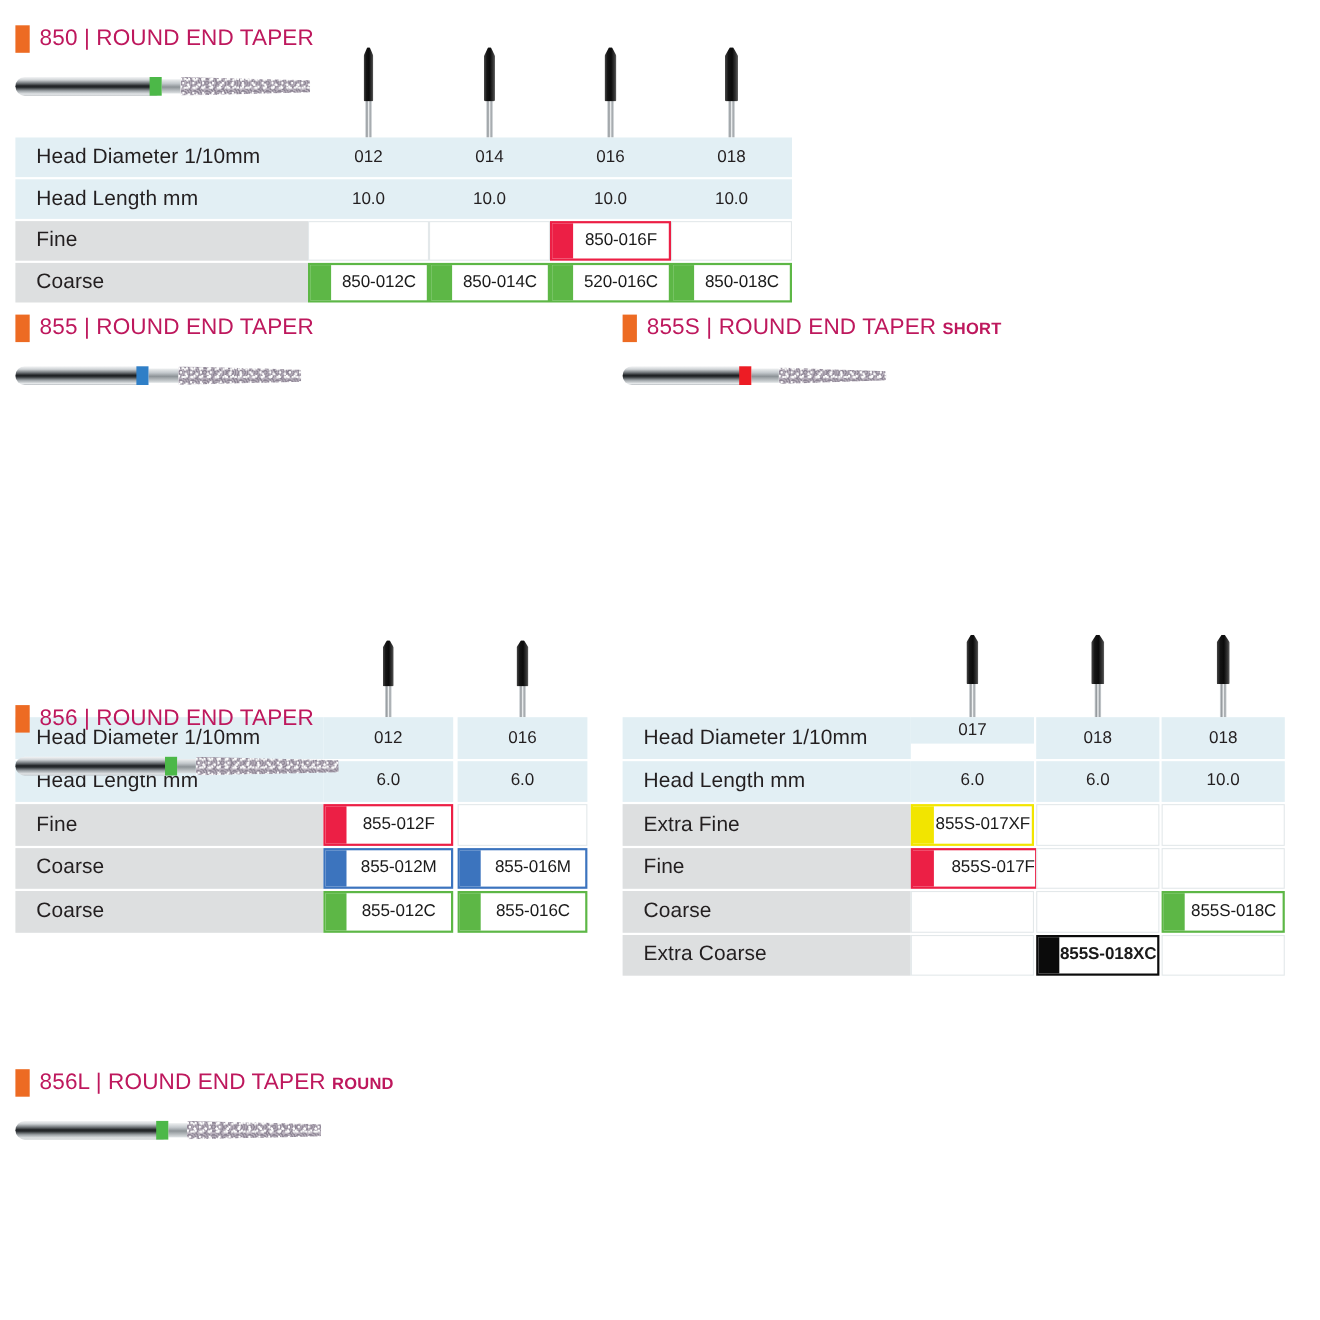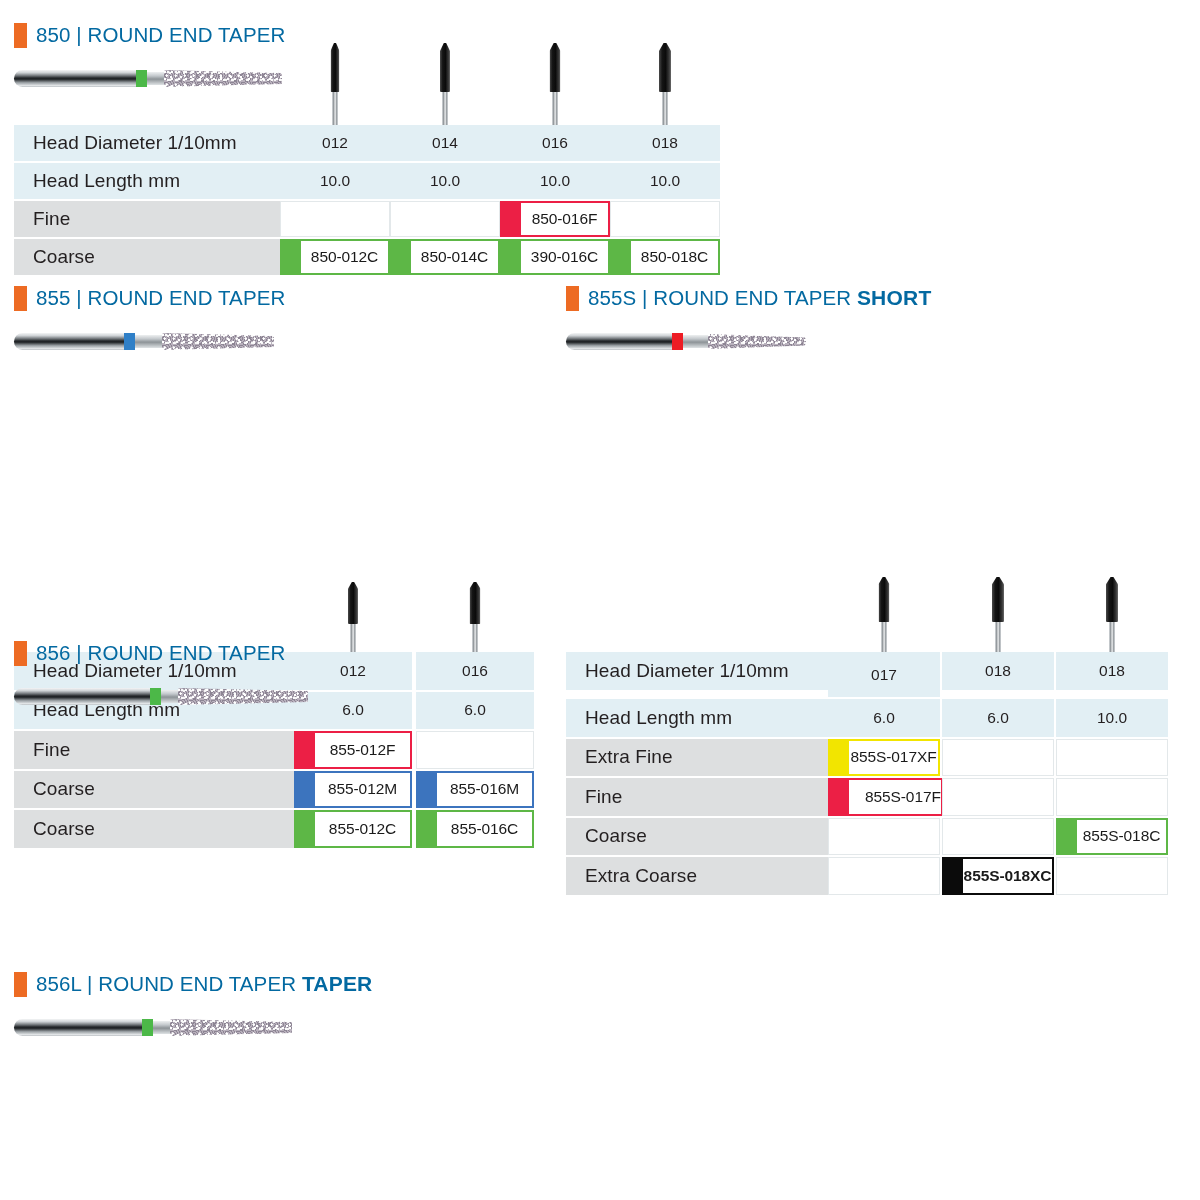--- a/index.html
+++ b/index.html
@@ -14,23 +14,23 @@
 
   
   .section { position: absolute; }
 
   .sec-head { display: flex; align-items: center; gap: 9px; height: 26px; }
   .orange-mark {
     width: 13px; height: 25px; background: #ED6B23; flex: none;
   }
   .sec-title {
     font-size: 20.5px; font-weight: 400; letter-spacing: .1px;
-    white-space: nowrap; color: #0369a1;
-  }
-  .sec-title .sfx { font-size: 21px; font-weight: 700; letter-spacing: .2px; }
+    white-space: nowrap; color: #be185d;
+  }
+  .sec-title .sfx { font-size: 15px; font-weight: 700; letter-spacing: .2px; }
 
   
   .bur-photo { position: relative; height: 34px; margin-top: 13px; }
   .bp-shank {
     position: absolute; left: 0; top: 9px; height: 17px;
     border-radius: 9px 2px 2px 9px;
     background: linear-gradient(to bottom,
       #f4f5f6 0%, #cfd3d6 16%, #6f7478 34%,
       #1d2023 48%, #2c3033 56%, #9aa0a4 74%, #e4e7e9 92%, #b9bec2 100%);
   }
@@ -178,21 +178,21 @@
             </div>
             <div class="cell grit-cell" style="width: 110px; height: 36px; margin-left: 0px;">
               <div class="box on" style="border-color: rgb(93, 183, 70);">
                 <div class="swatch" style="background: rgb(93, 183, 70);"></div>
                 <div class="code">850-014C</div>
               </div>
             </div>
             <div class="cell grit-cell" style="width: 110px; height: 36px; margin-left: 0px;">
               <div class="box on" style="border-color: rgb(93, 183, 70);">
                 <div class="swatch" style="background: rgb(93, 183, 70);"></div>
-                <div class="code">390-016C</div>
+                <div class="code">520-016C</div>
               </div>
             </div>
             <div class="cell grit-cell" style="width: 110px; height: 36px; margin-left: 0px;">
               <div class="box on" style="border-color: rgb(93, 183, 70);">
                 <div class="swatch" style="background: rgb(93, 183, 70);"></div>
                 <div class="code">850-018C</div>
               </div>
             </div>
           </div>
         </div>
@@ -306,21 +306,21 @@
         </div>
         <div class="bur-icon" style="left: 228px; width: 112px; height: 75px;">
           <div class="bi-shaft" style="height: 31.5px;"></div>
           <div class="bi-cone" style="bottom: 30px; width: 12px; height: 45px; clip-path: polygon(38% 0px, 62% 0px, 100% 16%, 100% 100%, 0px 100%, 0px 16%); border-radius: 4px 4px 1px 1px;"></div>
         </div>
       </div>
       <div class="tbl" style="top: 367px; left: 0px;">
         <div class="trow r-spec" style="margin-bottom: 2px;">
           <div class="tlabel" style="width: 262px; height: 37.5px;">Head Diameter 1/10mm</div>
           <div class="cells">
-            <div class="cell spec-cell" style="width: 112px; height: 45px; margin-left: 0px;">017</div>
+            <div class="cell spec-cell" style="width: 112px; height: 24px; margin-left: 0px;">017</div>
             <div class="cell spec-cell" style="width: 112px; height: 37.5px; margin-left: 2px;">018</div>
             <div class="cell spec-cell" style="width: 112px; height: 37.5px; margin-left: 2px;">018</div>
           </div>
         </div>
         <div class="trow r-spec" style="margin-bottom: 2px;">
           <div class="tlabel" style="width: 262px; height: 37.5px;">Head Length mm</div>
           <div class="cells">
             <div class="cell spec-cell" style="width: 112px; height: 37.5px; margin-left: 0px;">6.0</div>
             <div class="cell spec-cell" style="width: 112px; height: 37.5px; margin-left: 2px;">6.0</div>
             <div class="cell spec-cell" style="width: 112px; height: 37.5px; margin-left: 2px;">10.0</div>
@@ -405,21 +405,21 @@
         <div class="bp-shank" style="width: 144px;"></div>
         <div class="bp-neck" style="left: 147px; width: 17px;"></div>
         <div class="bp-band" style="left: 136px; background: rgb(76, 184, 72);"></div>
         <div class="bp-head" style="left: 164px; width: 130px; border-radius: 2px 5px 5px 2px; clip-path: polygon(0px 0px, 100% 18%, 100% 82%, 0px 100%);"></div>
       </div>
       <div class="icon-row" style="left: 276px; top: 20px; width: 520px; height: 690px;"></div>
     </div>
     <div class="section" style="left: 14px; top: 971px;">
       <div class="sec-head">
         <div class="orange-mark" style="background: rgb(237, 107, 35);"></div>
-        <div class="sec-title"><span>856L</span> <span>|</span> <span>ROUND END TAPER</span> <span class="sfx">TAPER</span></div>
+        <div class="sec-title"><span>856L</span> <span>|</span> <span>ROUND END TAPER</span> <span class="sfx">ROUND</span></div>
       </div>
       <div class="bur-photo" style="width: 245px;">
         <div class="bp-shank" style="width: 136px;"></div>
         <div class="bp-neck" style="left: 139px; width: 17px;"></div>
         <div class="bp-band" style="left: 128px; background: rgb(76, 184, 72);"></div>
         <div class="bp-head" style="left: 156px; width: 122px; border-radius: 2px 5px 5px 2px; clip-path: polygon(0px 0px, 100% 18%, 100% 82%, 0px 100%);"></div>
       </div>
       <div class="icon-row" style="left: 277px; top: 16px; width: 214px; height: 1039px;"></div>
     </div>
   </div>

